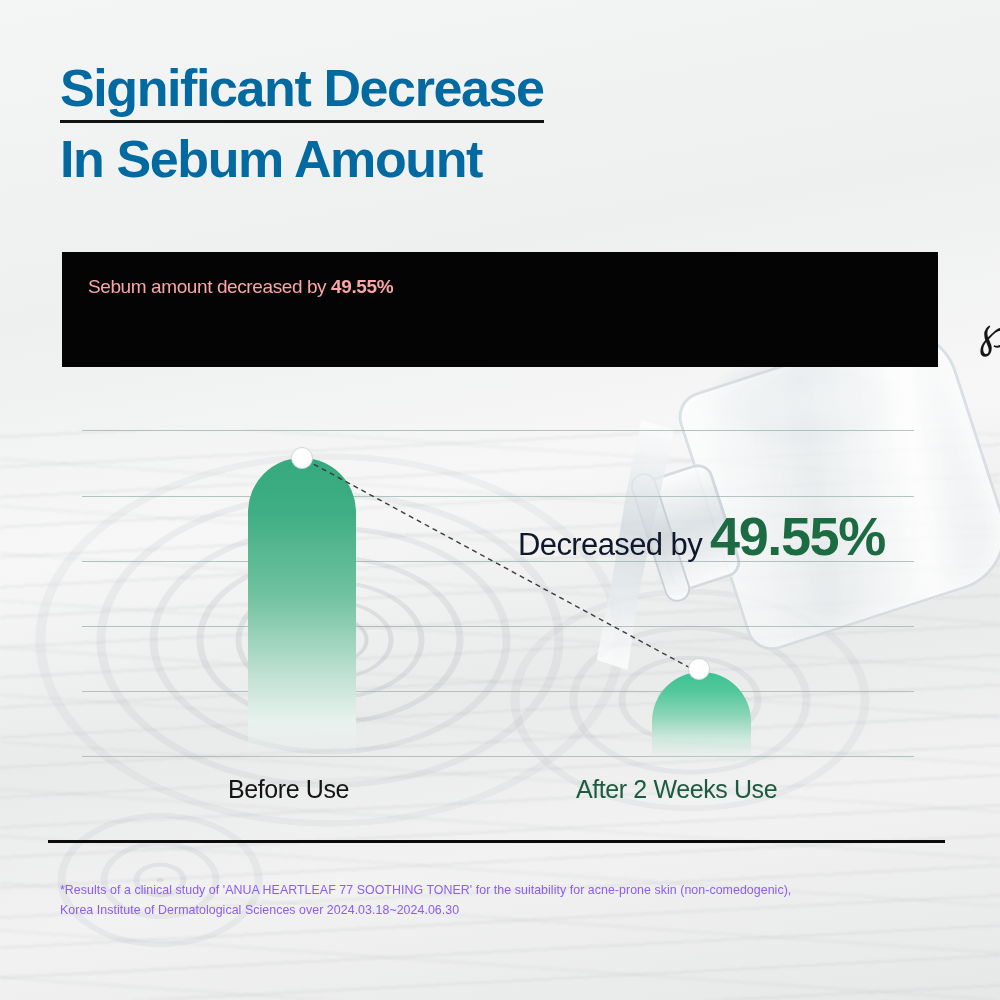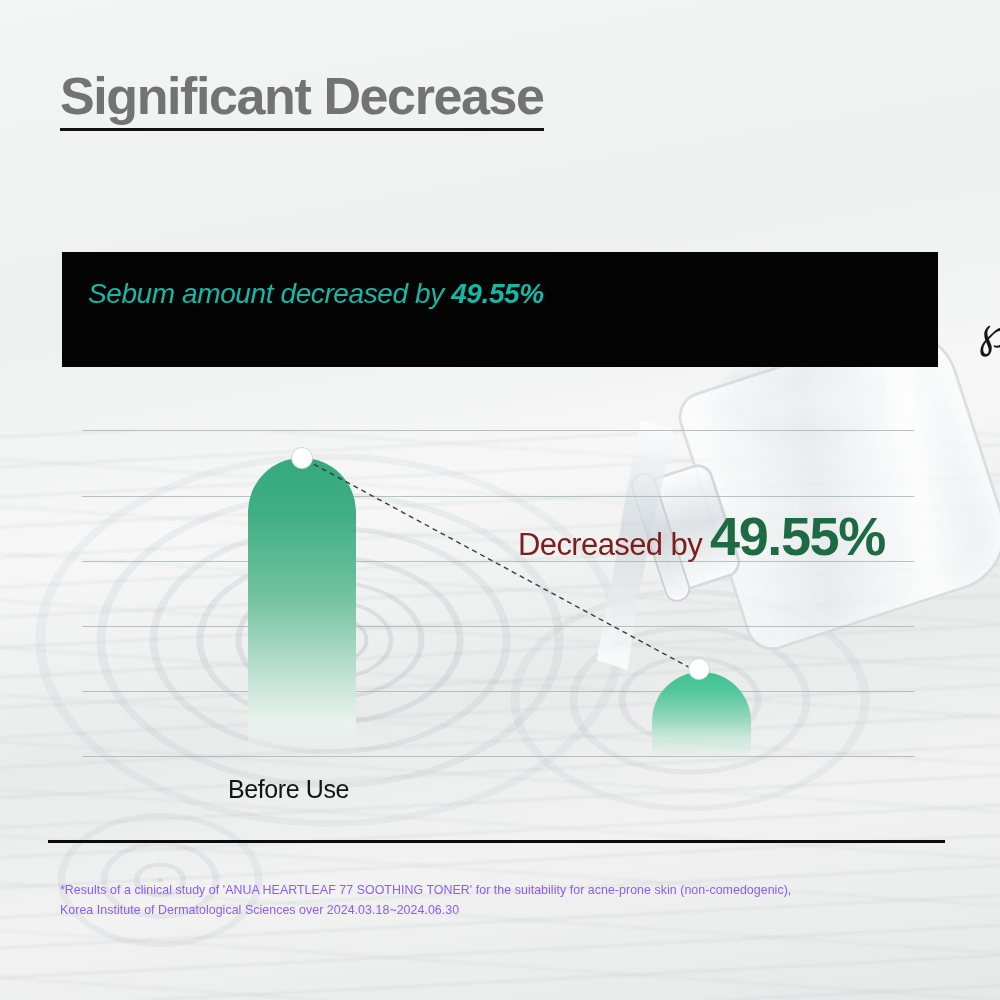--- a/index.html
+++ b/index.html
@@ -70,45 +70,43 @@
 
   
   #title{
     position:absolute; left:60px; top:58px; width:880px;
     z-index:5;
   }
   .title-line{
     font-size:52px;
     font-weight:700;
     letter-spacing:-1.4px;
-    color:#737373;
+    color:#0369a1;
     line-height:1.18;
     display:inline-block;
-    margin-top:8px;
   }
   .title-line.underline{
     border-bottom:3px solid #111;
     padding-bottom:1px;
   }
   #title-row2{ display:block; margin-top:6px; }
 
   
   #banner{
     position:absolute; left:62px; top:252px; width:876px; height:115px;
     background:#040404;
     z-index:5;
     padding:22px 0 0 26px;
   }
   .banner-line{
-    color:#14b8a6;
-    font-size:28px;
+    color:#fca5a5;
+    font-size:19px;
     font-weight:500;
     letter-spacing:-.4px;
     line-height:1.42;
-    font-style:italic;
   }
   .banner-line b{ font-weight:800; }
 
   
   #corner-mark{
     position:absolute; left:978px; top:310px;
     font-size:44px; color:#161616; z-index:6;
     font-family:"DejaVu Sans", sans-serif;
     line-height:1;
   }
@@ -150,21 +148,21 @@
   }
   #label-before{ left:228px; color:#141414; }
   #label-after{ left:576px; color:#1d5b40; }
 
   
   #callout{
     position:absolute; left:518px; top:505px; z-index:5;
     white-space:nowrap;
   }
   #callout-text{
-    font-size:31px; color:#7f1d1d; letter-spacing:-.6px; vertical-align:baseline;
+    font-size:31px; color:#0f172a; letter-spacing:-.6px; vertical-align:baseline;
   }
   #callout-value{
     font-size:54px; font-weight:700; color:#1d6b43;
     letter-spacing:-1.4px; vertical-align:baseline; margin-left:8px;
   }
 
   
   #divider{
     position:absolute; left:48px; top:840px; width:897px; height:3px;
     background:#0b0b0b; z-index:5;
@@ -182,20 +180,21 @@
 <div id="bg-splash"></div>
 <div id="bg-bottle">
   <div class="body"></div>
   <div class="neck"></div>
   <div class="ring"></div>
 </div>
 <div id="bg-pour"></div>
 
 <div id="title">
   <span class="title-line underline">Significant Decrease</span>
+  <span id="title-row2"><span class="title-line">In Sebum Amount</span></span>
 </div>
 
 <div id="banner">
   <div class="banner-line"><span>Sebum amount decreased by </span><b>49.55%</b></div>
 </div>
 <div id="corner-mark">℘</div>
 
 <div id="chart">
   <div class="gridline" style="top:30px"></div>
   <div class="gridline" style="top:96px"></div>
@@ -208,20 +207,21 @@
     <line x1="306" y1="60" x2="694" y2="270" stroke="#3b3b3b" stroke-width="1.4" stroke-dasharray="5 4"></line>
   </svg>
 
   <div class="bar" id="bar-before"></div>
   <div class="bar" id="bar-after"></div>
 
   <div class="dot" id="dot-before"></div>
   <div class="dot" id="dot-after"></div>
 
   <div class="axis-label" id="label-before">Before Use</div>
+  <div class="axis-label" id="label-after">After 2 Weeks Use</div>
 </div>
 
 <div id="callout">
   <span id="callout-text">Decreased by</span><span id="callout-value">49.55%</span>
 </div>
 
 <div id="divider"></div>
 <div id="footnote">
   <div>*Results of a clinical study of 'ANUA HEARTLEAF 77 SOOTHING TONER' for the suitability for acne-prone skin (non-comedogenic),</div>
   <div>Korea Institute of Dermatological Sciences over 2024.03.18~2024.06.30</div>

